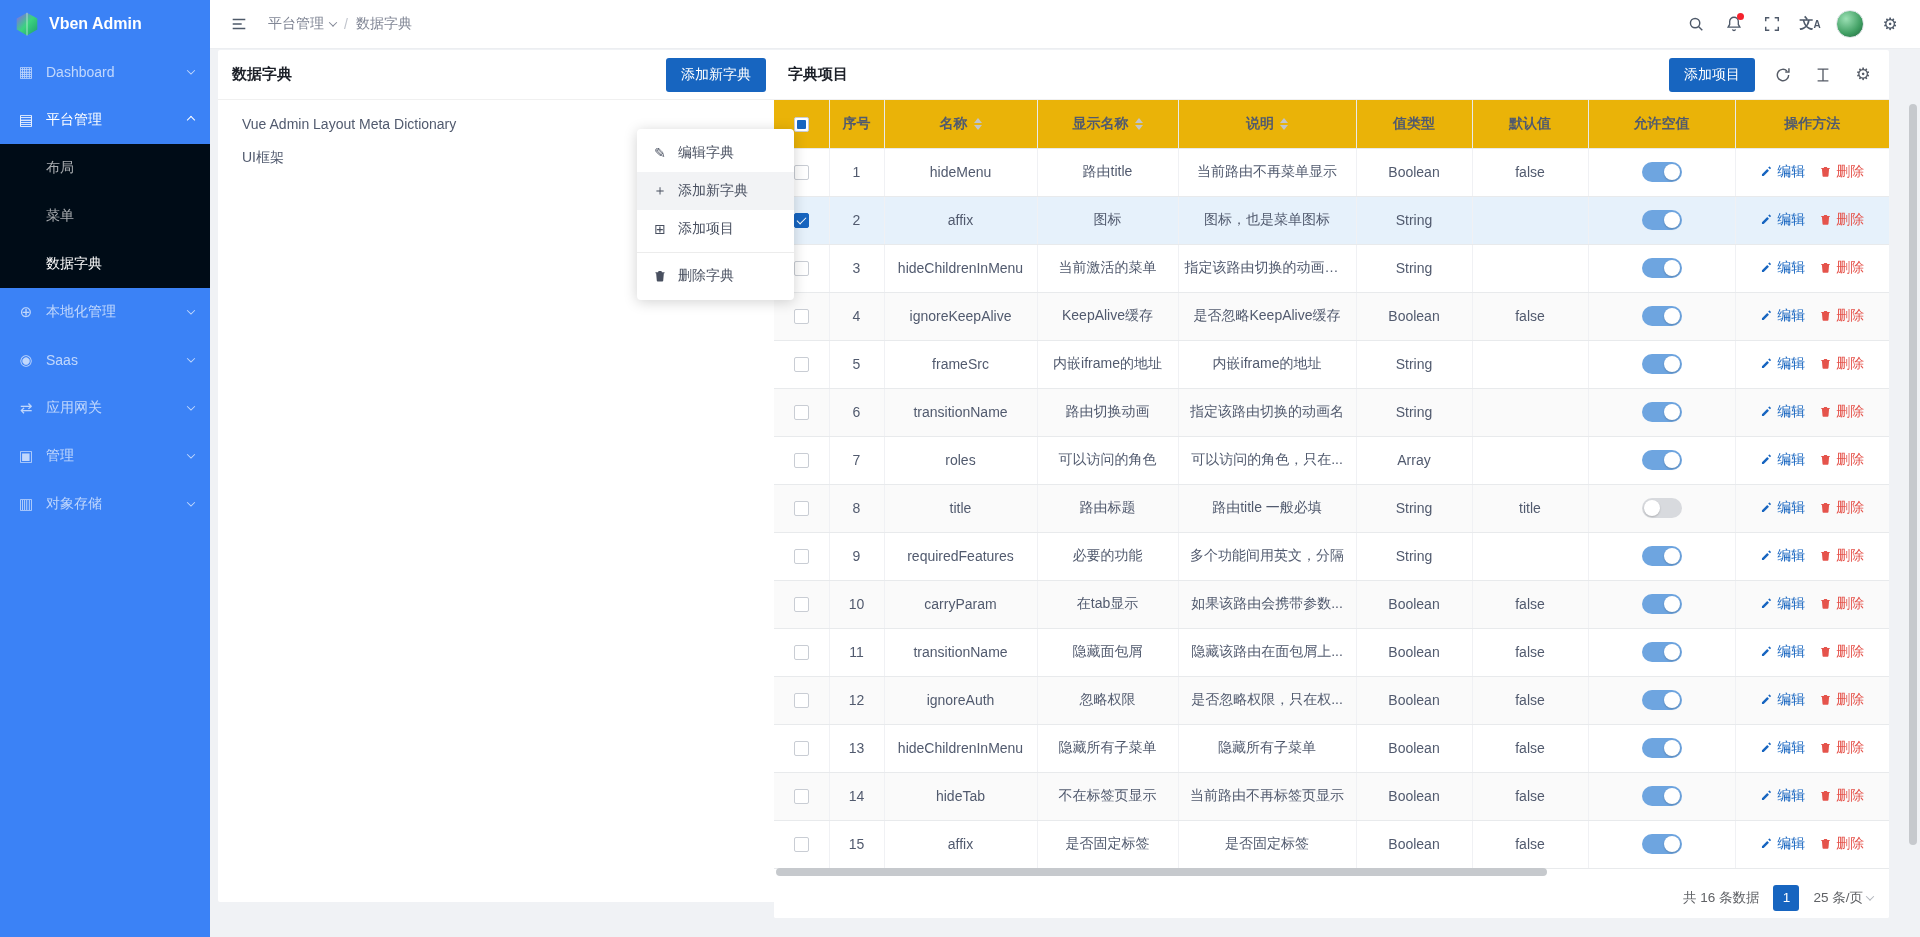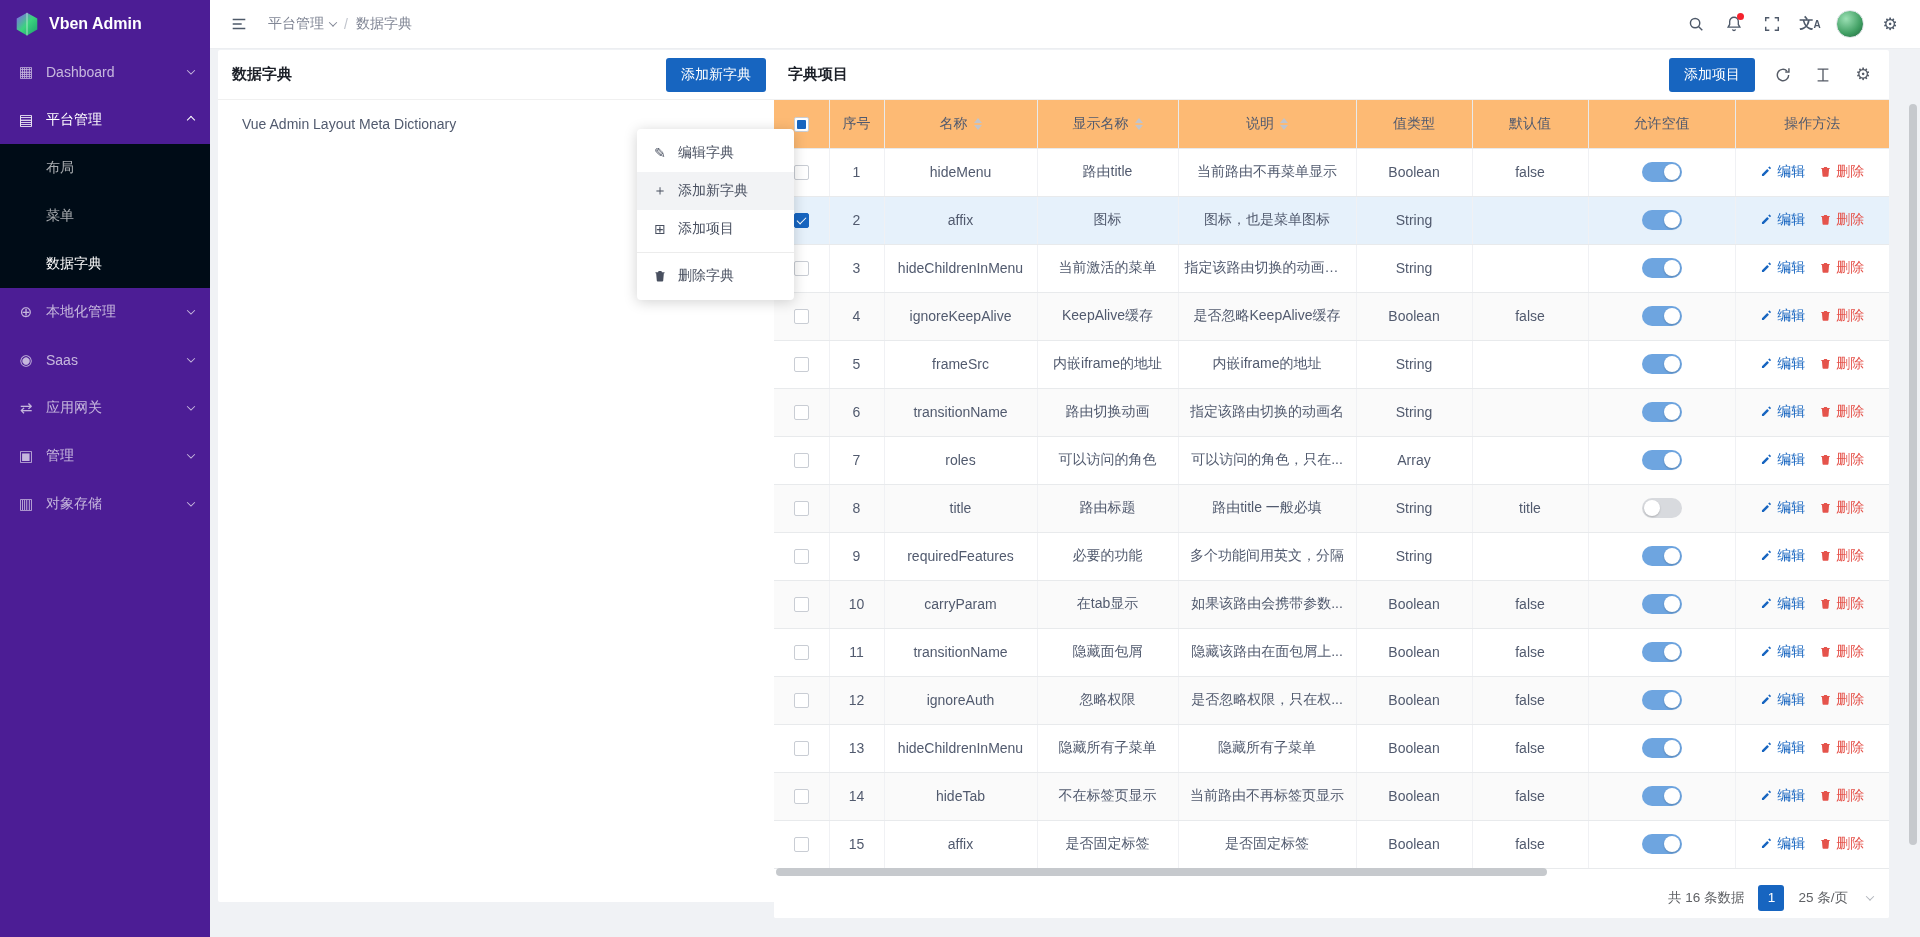--- a/index.html
+++ b/index.html
@@ -2,21 +2,21 @@
 <html><head>
 <meta charset="utf-8">
 <style>
   * { box-sizing: border-box; margin: 0; padding: 0; }
   html,body { width:1920px; height:937px; overflow:hidden; }
   body {
     font-family: "Liberation Sans", "DejaVu Sans", sans-serif;
     background:#f0f2f5; color:#515a6e; font-size:14px; position:relative;
   }
   
-  .sidebar { position:absolute; left:0; top:0; width:210px; height:937px; background:#4c1d95; z-index:5; }
+  .sidebar { position:absolute; left:0; top:0; width:210px; height:937px; background:#3b82f6; z-index:5; }
   .logo { height:48px; display:flex; align-items:center; gap:9px; padding-left:14px; color:#fff; font-size:16px; font-weight:700; cursor:pointer; }
   .menu-item { display:flex; align-items:center; height:48px; padding:0 16px; color:rgba(255,255,255,.68); font-size:14px; cursor:pointer; }
   .menu-item.parent-active { color:#fff; }
   .mi-icon { width:20px; margin-right:10px; font-size:15px; text-align:center; }
   .mi-label { flex:1; white-space:nowrap; overflow:hidden; }
   .menu-block.open .menu-child { background:#000c17; }
   .menu-child { height:48px; display:flex; align-items:center; padding-left:46px; color:rgba(255,255,255,.65); font-size:14px; cursor:pointer; }
   .menu-child.active { background:#1765c0; color:#fff; }
   .chev { display:inline-block; width:6px; height:6px; border-right:1.5px solid currentColor; border-bottom:1.5px solid currentColor; }
   .chev.down { transform:rotate(45deg) translate(-1px,-1px); }
@@ -53,21 +53,21 @@
   .dict-item.selected { background:#cbe2f7; color:#1d2129; }
   
   .context-menu { position:absolute; left:427px; top:81px; width:157px; background:#fff; border-radius:4px; box-shadow:0 2px 14px rgba(0,0,0,.18); padding:5px 0; z-index:20; }
   .cm-item { height:38px; display:flex; align-items:center; gap:10px; padding:0 15px; font-size:14px; color:#495060; cursor:pointer; }
   .cm-item.hover { background:#f2f3f5; }
   .cm-icon { width:16px; display:inline-flex; align-items:center; justify-content:center; color:#495060; font-size:14px; }
   .cm-divider { height:1px; background:#ececec; margin:4px 0; }
   
   .table-wrap { height:778px; overflow:hidden; }
   table { width:1115px; border-collapse:collapse; table-layout:fixed; font-size:14px; color:#515a6e; }
-  th { background:#fdba74; height:48px; font-weight:400; color:#515a6e; border-bottom:1px solid #e8eaec; border-right:1px solid #e8eaec; text-align:center; cursor:pointer; }
+  th { background:#eab308; height:48px; font-weight:700; color:#515a6e; border-bottom:1px solid #e8eaec; border-right:1px solid #e8eaec; text-align:center; cursor:pointer; }
   th:last-child { border-right:none; }
   td { height:48px; text-align:center; border-bottom:1px solid #e8eaec; border-right:1px solid #f0f1f4; white-space:nowrap; overflow:hidden; text-overflow:ellipsis; padding:0 6px; }
   td:last-child { border-right:none; }
   tbody tr:nth-child(even) { background:#fafafa; }
   tbody tr.selected { background:#e6f1fb; }
   .sorters { display:inline-flex; flex-direction:column; margin-left:6px; vertical-align:middle; }
   .caret { width:0; height:0; border-left:4px solid transparent; border-right:4px solid transparent; }
   .caret.asc { border-bottom:5px solid #c0c4cc; margin-bottom:2px; }
   .caret.desc { border-top:5px solid #c0c4cc; }
   .cb { width:15px; height:15px; border:1px solid #c9cdd4; border-radius:2px; display:inline-block; background:#fff; position:relative; vertical-align:middle; cursor:pointer; }
@@ -79,21 +79,21 @@
   .switch.off { background:#d8dade; }
   .switch .knob { position:absolute; top:2px; width:16px; height:16px; border-radius:50%; background:#fff; box-shadow:0 1px 2px rgba(0,0,0,.2); }
   .switch.on .knob { right:2px; }
   .switch.off .knob { left:2px; }
   .lnk { display:inline-flex; align-items:center; gap:4px; cursor:pointer; }
   .lnk.edit { color:#1765c0; }
   .lnk.del { color:#e5534b; margin-left:14px; }
   
   .card-ft { position:absolute; bottom:0; left:0; right:0; height:40px; display:flex; align-items:center; justify-content:flex-end; gap:14px; padding-right:16px; font-size:13.5px; color:#606266; background:#fff; }
   .page-btn.active { min-width:26px; height:26px; line-height:26px; background:#1765c0; color:#fff; text-align:center; border-radius:3px; cursor:pointer; padding:0 4px; }
-  .page-size { display:flex; align-items:center; gap:19px; color:#606266; cursor:pointer; }
+  .page-size { display:flex; align-items:center; gap:4px; color:#606266; cursor:pointer; }
   .page-size .chev { color:#b0b4bb; }
   
   .hscroll { position:absolute; left:2px; right:12px; bottom:42px; height:8px; }
   .hthumb { width:70%; height:8px; border-radius:4px; background:#c6c9cd; }
   .win-scroll { position:absolute; right:3px; top:0; width:8px; height:937px; z-index:30; }
   .vthumb { position:absolute; top:104px; height:741px; width:8px; border-radius:4px; background:#c6c9cd; }
 </style>
 </head>
 <body>
 
@@ -223,20 +223,21 @@
 
 <main class="content">
 
   <section class="card left-card">
     <div class="card-hd">
       <span class="card-title">数据字典</span>
       <button class="btn-primary">添加新字典</button>
     </div>
     <div class="dict-list">
         <div class="dict-item">Vue Admin Layout Meta Dictionary</div>
+        <div class="dict-item">UI框架</div>
       </div>
   </section>
 
   <section class="card right-card">
     <div class="card-hd">
       <span class="card-title">字典项目</span>
       <div class="hd-tools">
         <button class="btn-primary">添加项目</button>
         <span class="tool-icon">
           <svg class="s18" viewBox="0 0 20 20" fill="none" stroke="currentColor" stroke-width="1.6">

